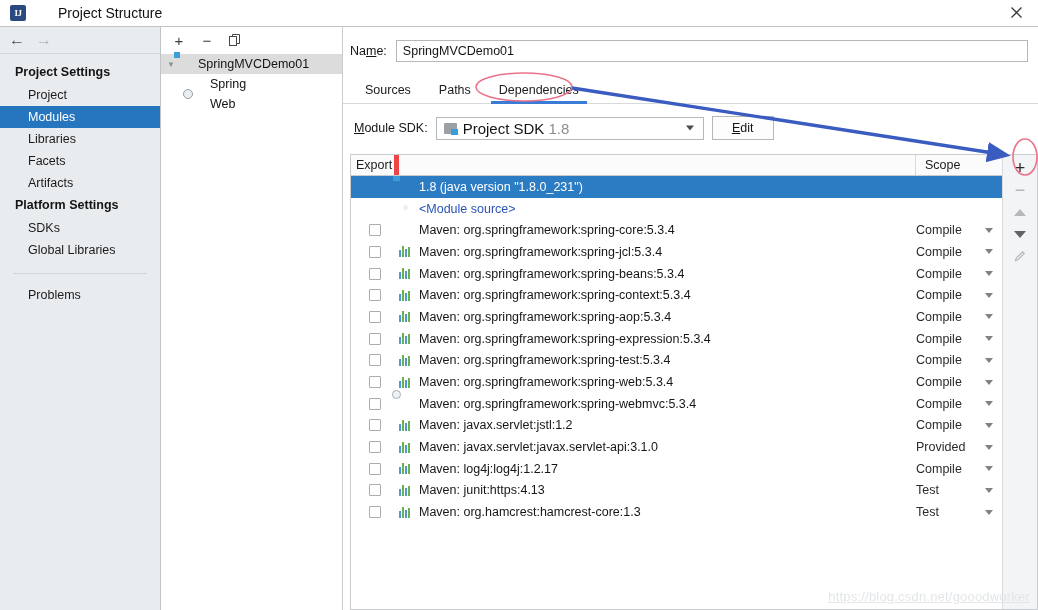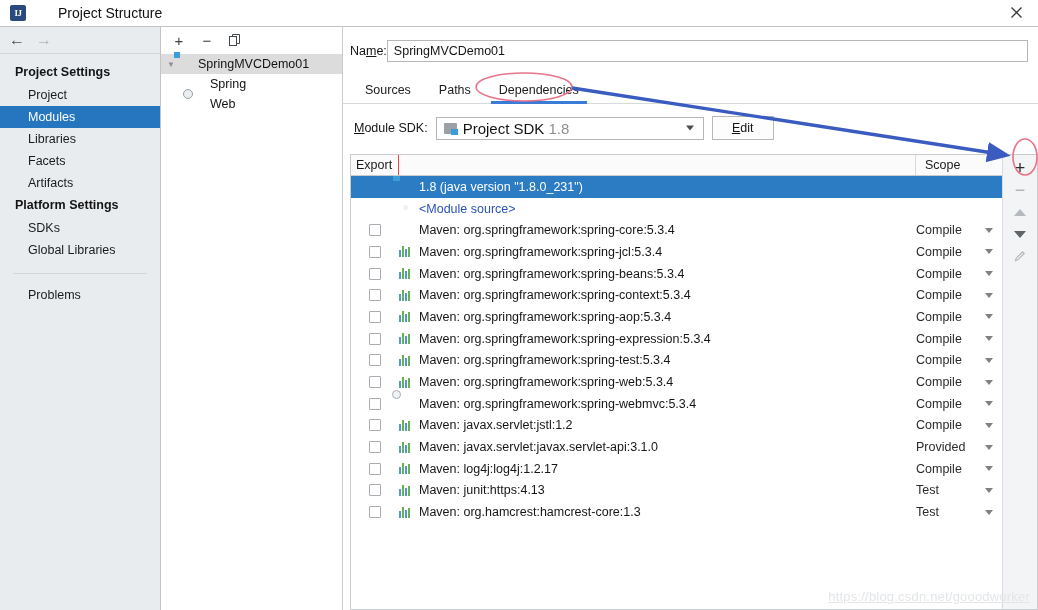--- a/index.html
+++ b/index.html
@@ -164,20 +164,21 @@
   .content {
     flex: 1; min-width: 0;
     background: #ffffff;
     border-top: 1px solid #c0c4c7;
     display: flex; flex-direction: column;
     position: relative;
   }
   .name-row {
     display: flex; align-items: center;
     padding: 13px 10px 0 7px;
+    gap: 9px;
   }
   .name-label { font-size: 12.5px; color: #141414; white-space: nowrap; }
   .name-label u { text-decoration: underline; }
   .name-input {
     flex: 1;
     height: 22px;
     border: 1px solid #b4b8bb;
     background: #ffffff;
     font-family: "Liberation Sans", sans-serif;
     font-size: 12.5px;
@@ -270,21 +271,21 @@
   }
   .thead {
     height: 20px; min-height: 20px;
     display: flex; align-items: center;
     background: #fbfbfb;
     border-bottom: 1px solid #c8cccf;
     font-size: 12.5px; color: #1b1b1b;
   }
   .th-export {
     width: 48px; padding-left: 5px;
-    border-right: 1px solid #ef4444;
+    border-right: 5px solid #ef4444;
     height: 100%; display: flex; align-items: center;
     box-sizing: border-box;
   }
   .th-mid { flex: 1; border-right: 1px solid #d6dadd; height: 100%; }
   .th-scope {
     width: 86px; padding-left: 9px;
     height: 100%; display: flex; align-items: center;
     box-sizing: border-box;
   }
   .rows { flex: 1; overflow: hidden; }

